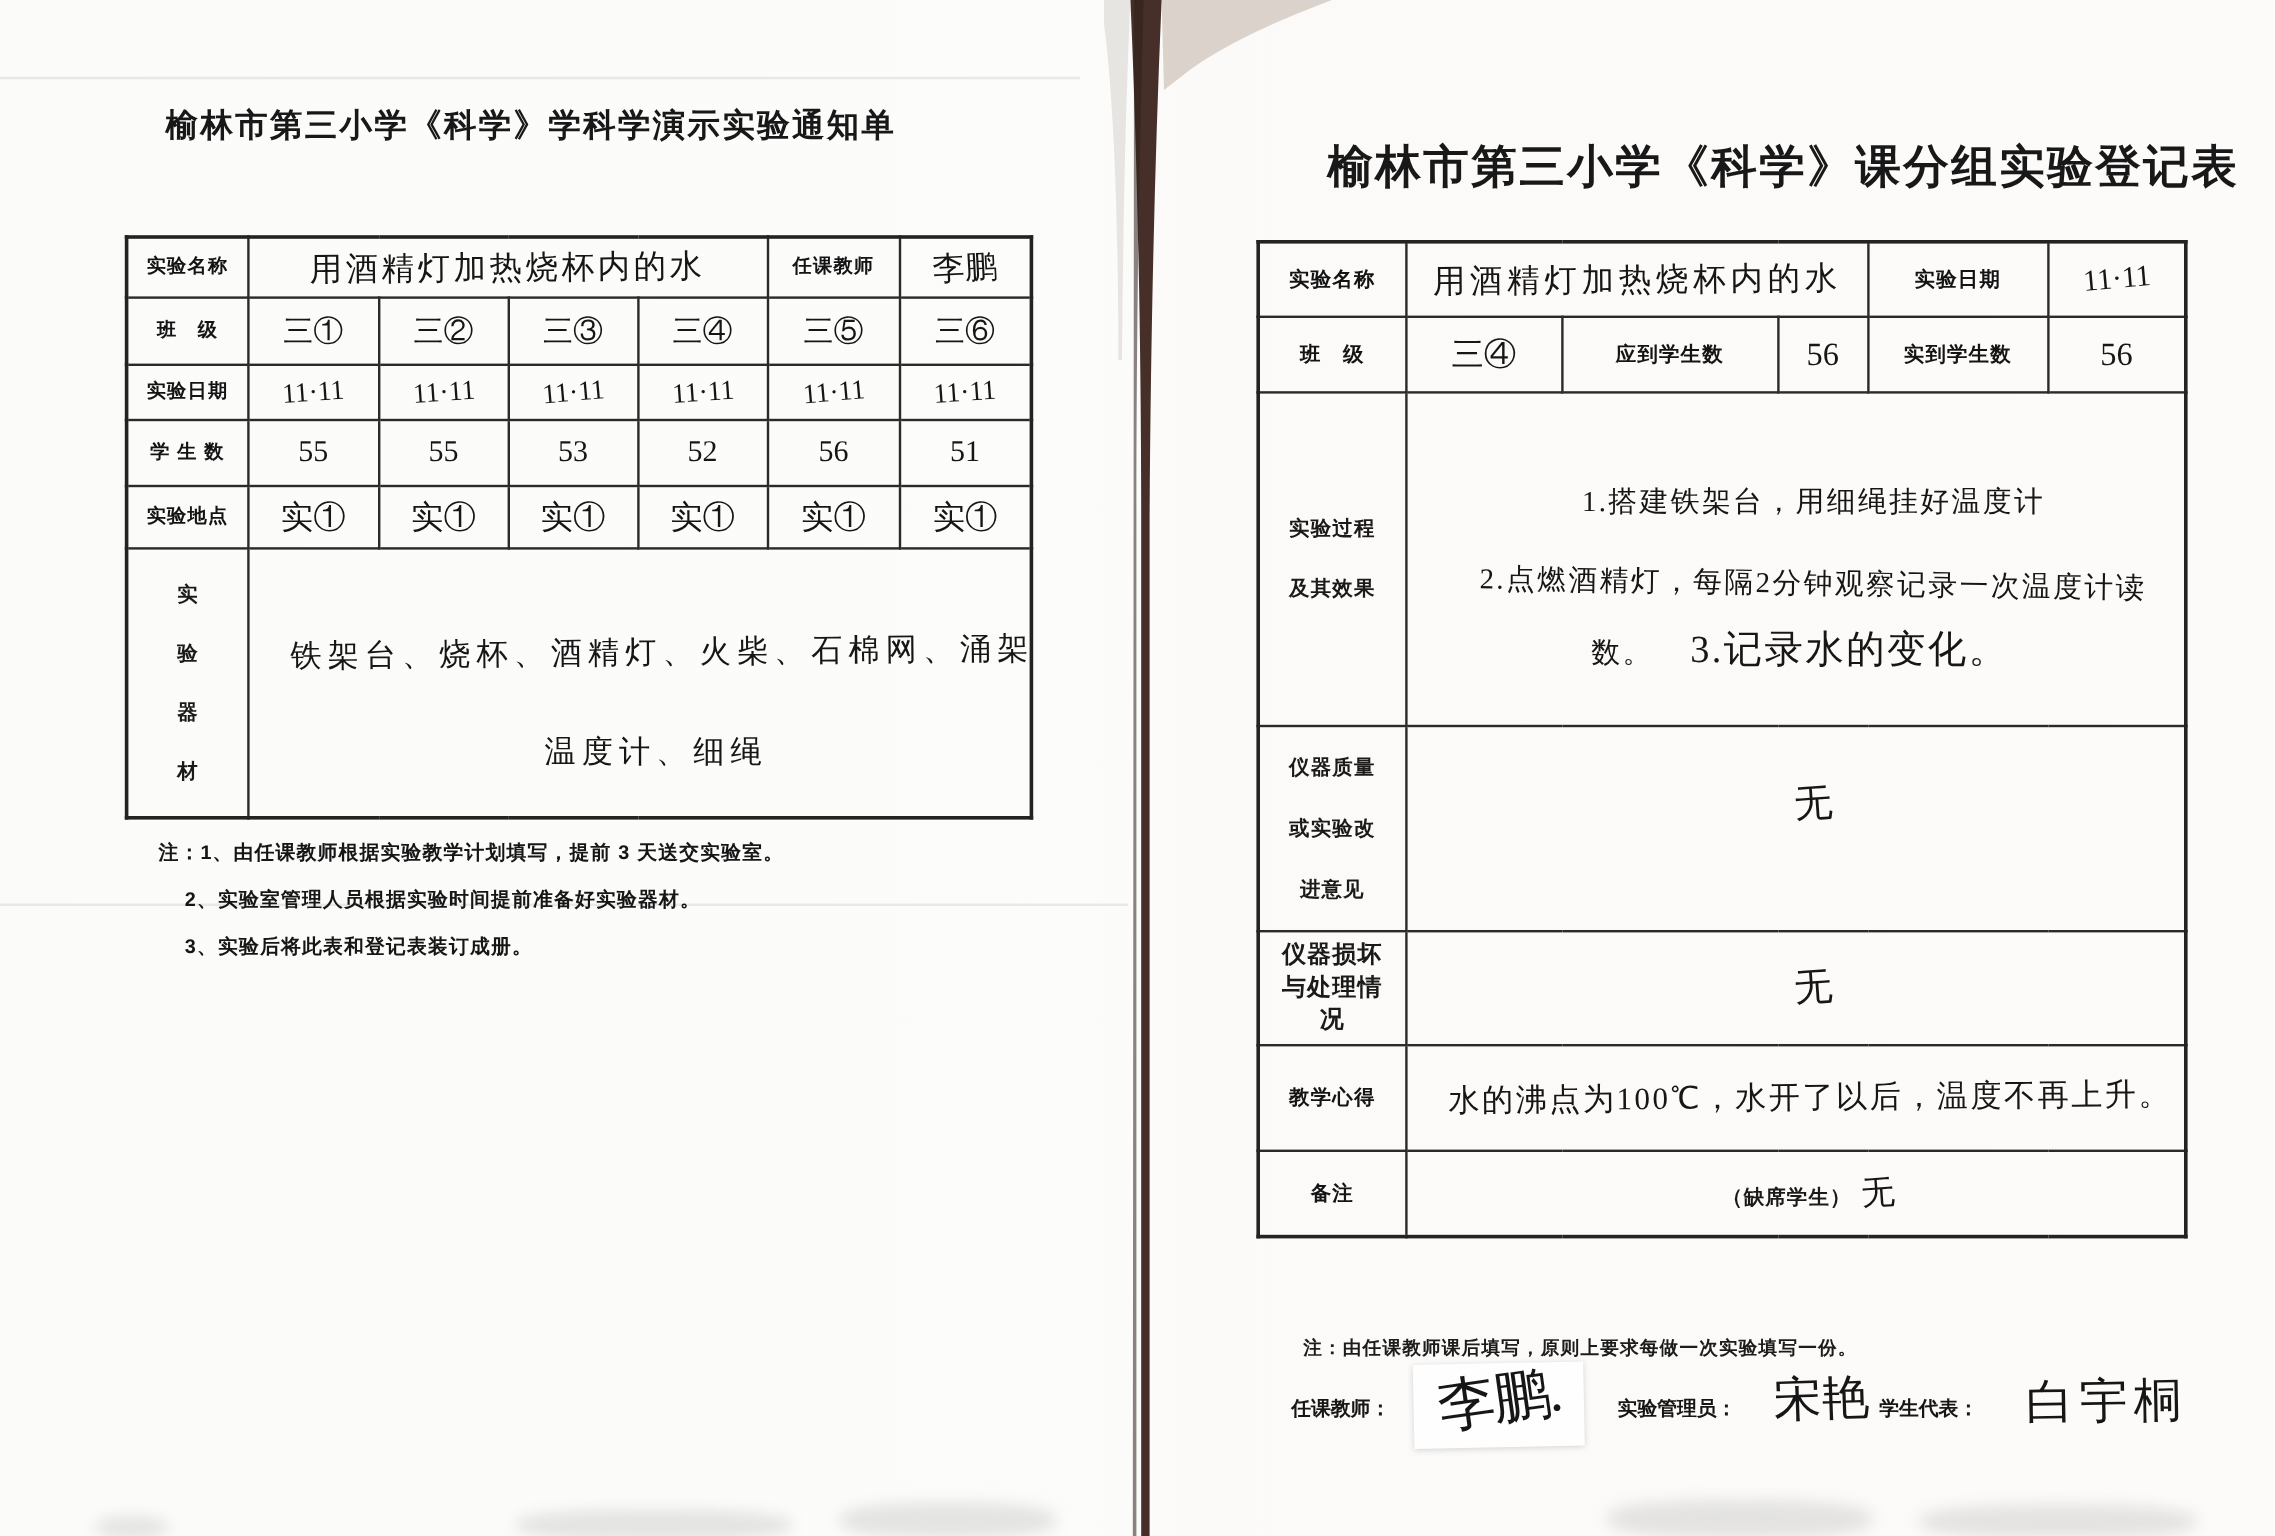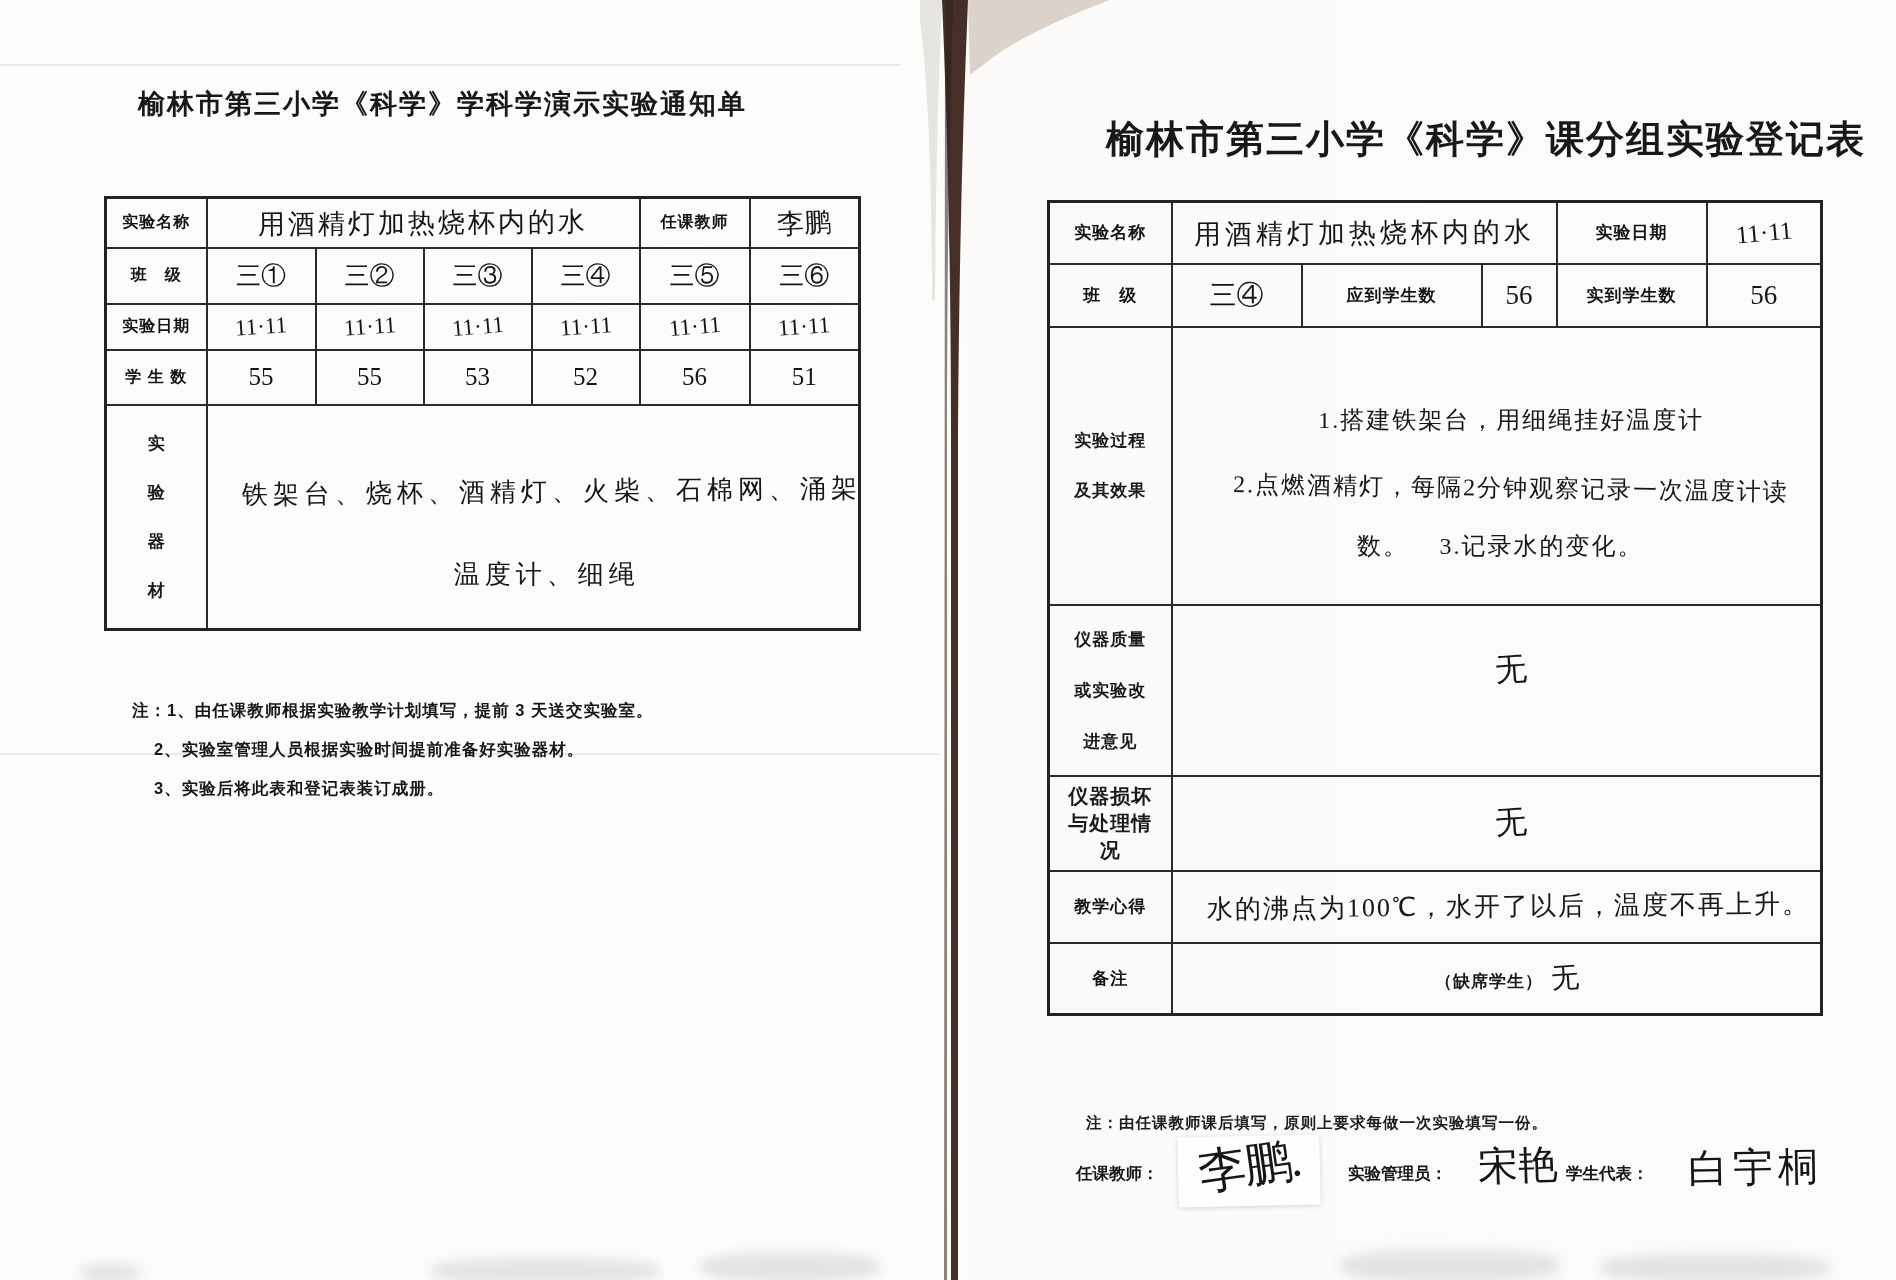--- a/index.html
+++ b/index.html
@@ -115,20 +115,29 @@
       </tr>
       <tr style="height:55px">
         <td class="lbl">学 生 数</td>
         <td><span class="hw hw-md">55</span></td>
         <td><span class="hw hw-md">55</span></td>
         <td><span class="hw hw-md">53</span></td>
         <td><span class="hw hw-md">52</span></td>
         <td><span class="hw hw-md">56</span></td>
         <td><span class="hw hw-md">51</span></td>
       </tr>
+      <tr style="height:52px">
+        <td class="lbl">实验地点</td>
+        <td><span class="hw" style="font-size:27px">实①</span></td>
+        <td><span class="hw" style="font-size:27px">实①</span></td>
+        <td><span class="hw" style="font-size:27px">实①</span></td>
+        <td><span class="hw" style="font-size:27px">实①</span></td>
+        <td><span class="hw" style="font-size:27px">实①</span></td>
+        <td><span class="hw" style="font-size:27px">实①</span></td>
+      </tr>
       <tr style="height:224px">
         <td>
           <div class="vlabel">
             <span>实</span>
             <span>验</span>
             <span>器</span>
             <span>材</span>
           </div>
         </td>
         <td colspan="6" class="equip-cell">
@@ -186,21 +195,21 @@
       </tr>
       <tr style="height:278px">
         <td class="proc-label">
           <div>实验过程</div>
           <div>及其效果</div>
         </td>
         <td colspan="5" class="proc-cell">
           <div class="hw proc-line" style="margin-top:34px; font-size:24px;">1.搭建铁架台，用细绳挂好温度计</div>
           <div class="hw proc-line" style="margin-top:36px; font-size:24px; transform:rotate(0.8deg);">2.点燃酒精灯，每隔2分钟观察记录一次温度计读</div>
           <div class="hw proc-line" style="margin-top:26px; margin-left:8px; font-size:24px;">数。</div>
-          <div class="hw proc-line" style="margin-top:14px; font-size:24px;margin-left:26px;">3.记录水的变化。</div>
+          <div class="hw proc-line" style="margin-top:14px; font-size:32px;margin-left:26px;">3.记录水的变化。</div>
         </td>
       </tr>
       <tr style="height:171px">
         <td class="q-label">
           <div>仪器质量</div>
           <div>或实验改</div>
           <div>进意见</div>
         </td>
         <td colspan="5" class="left-cell" style="vertical-align:top">
           <span class="hw" style="font-size:32px;margin:42px 0 0 30px;transform:rotate(-4deg)">无</span>
@@ -209,21 +218,21 @@
       <tr style="height:95px">
         <td class="d-label">
           <div>仪器损坏</div>
           <div>与处理情</div>
           <div>况</div>
         </td>
         <td colspan="5" class="left-cell">
           <span class="hw" style="font-size:32px;margin-left:30px;transform:rotate(-4deg)">无</span>
         </td>
       </tr>
-      <tr style="height:72px">
+      <tr style="height:88px">
         <td class="lbl17">教学心得</td>
         <td colspan="5" class="left-cell">
           <span class="hw" style="font-size:26px;letter-spacing:2px;margin-left:24px;white-space:nowrap;transform:rotate(-0.5deg)">水的沸点为100℃，水开了以后，温度不再上升。</span>
         </td>
       </tr>
       <tr style="height:72px">
         <td class="lbl17">备注</td>
         <td colspan="5" class="left-cell">
           <span style="font-weight:700;font-size:17px;letter-spacing:1px;margin-left:22px;">（缺席学生）</span>
           <span class="hw" style="font-size:28px;transform:rotate(-4deg);margin-left:4px;">无</span>

